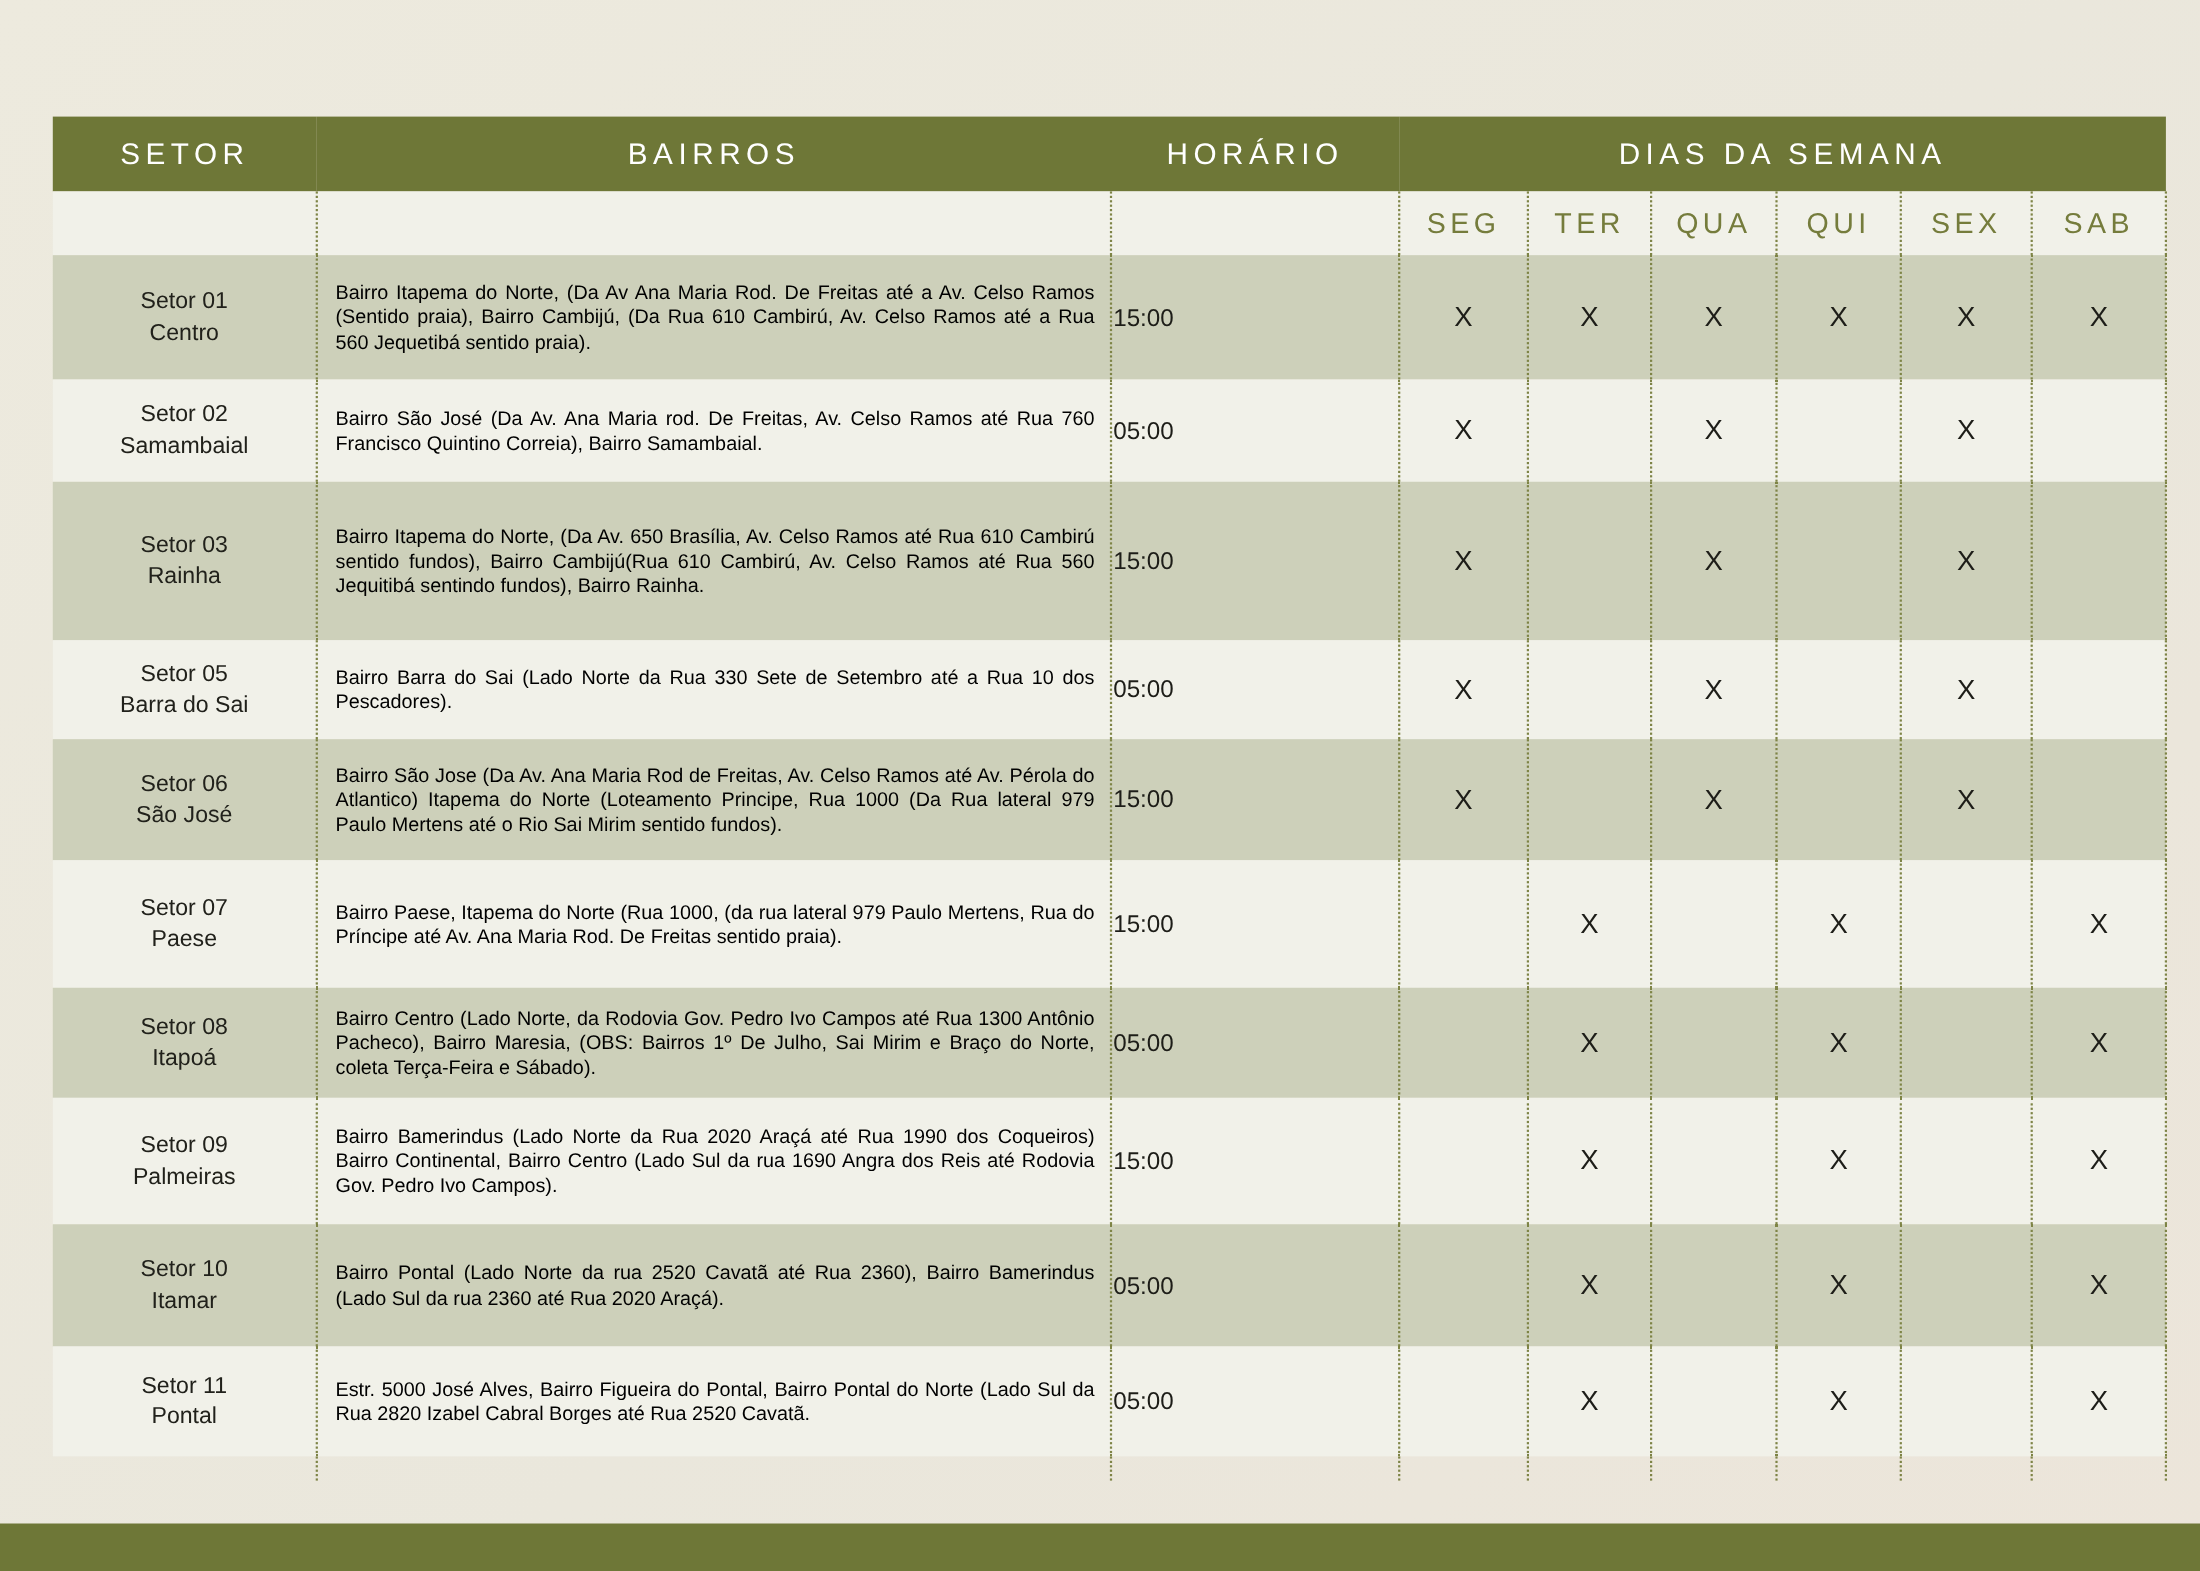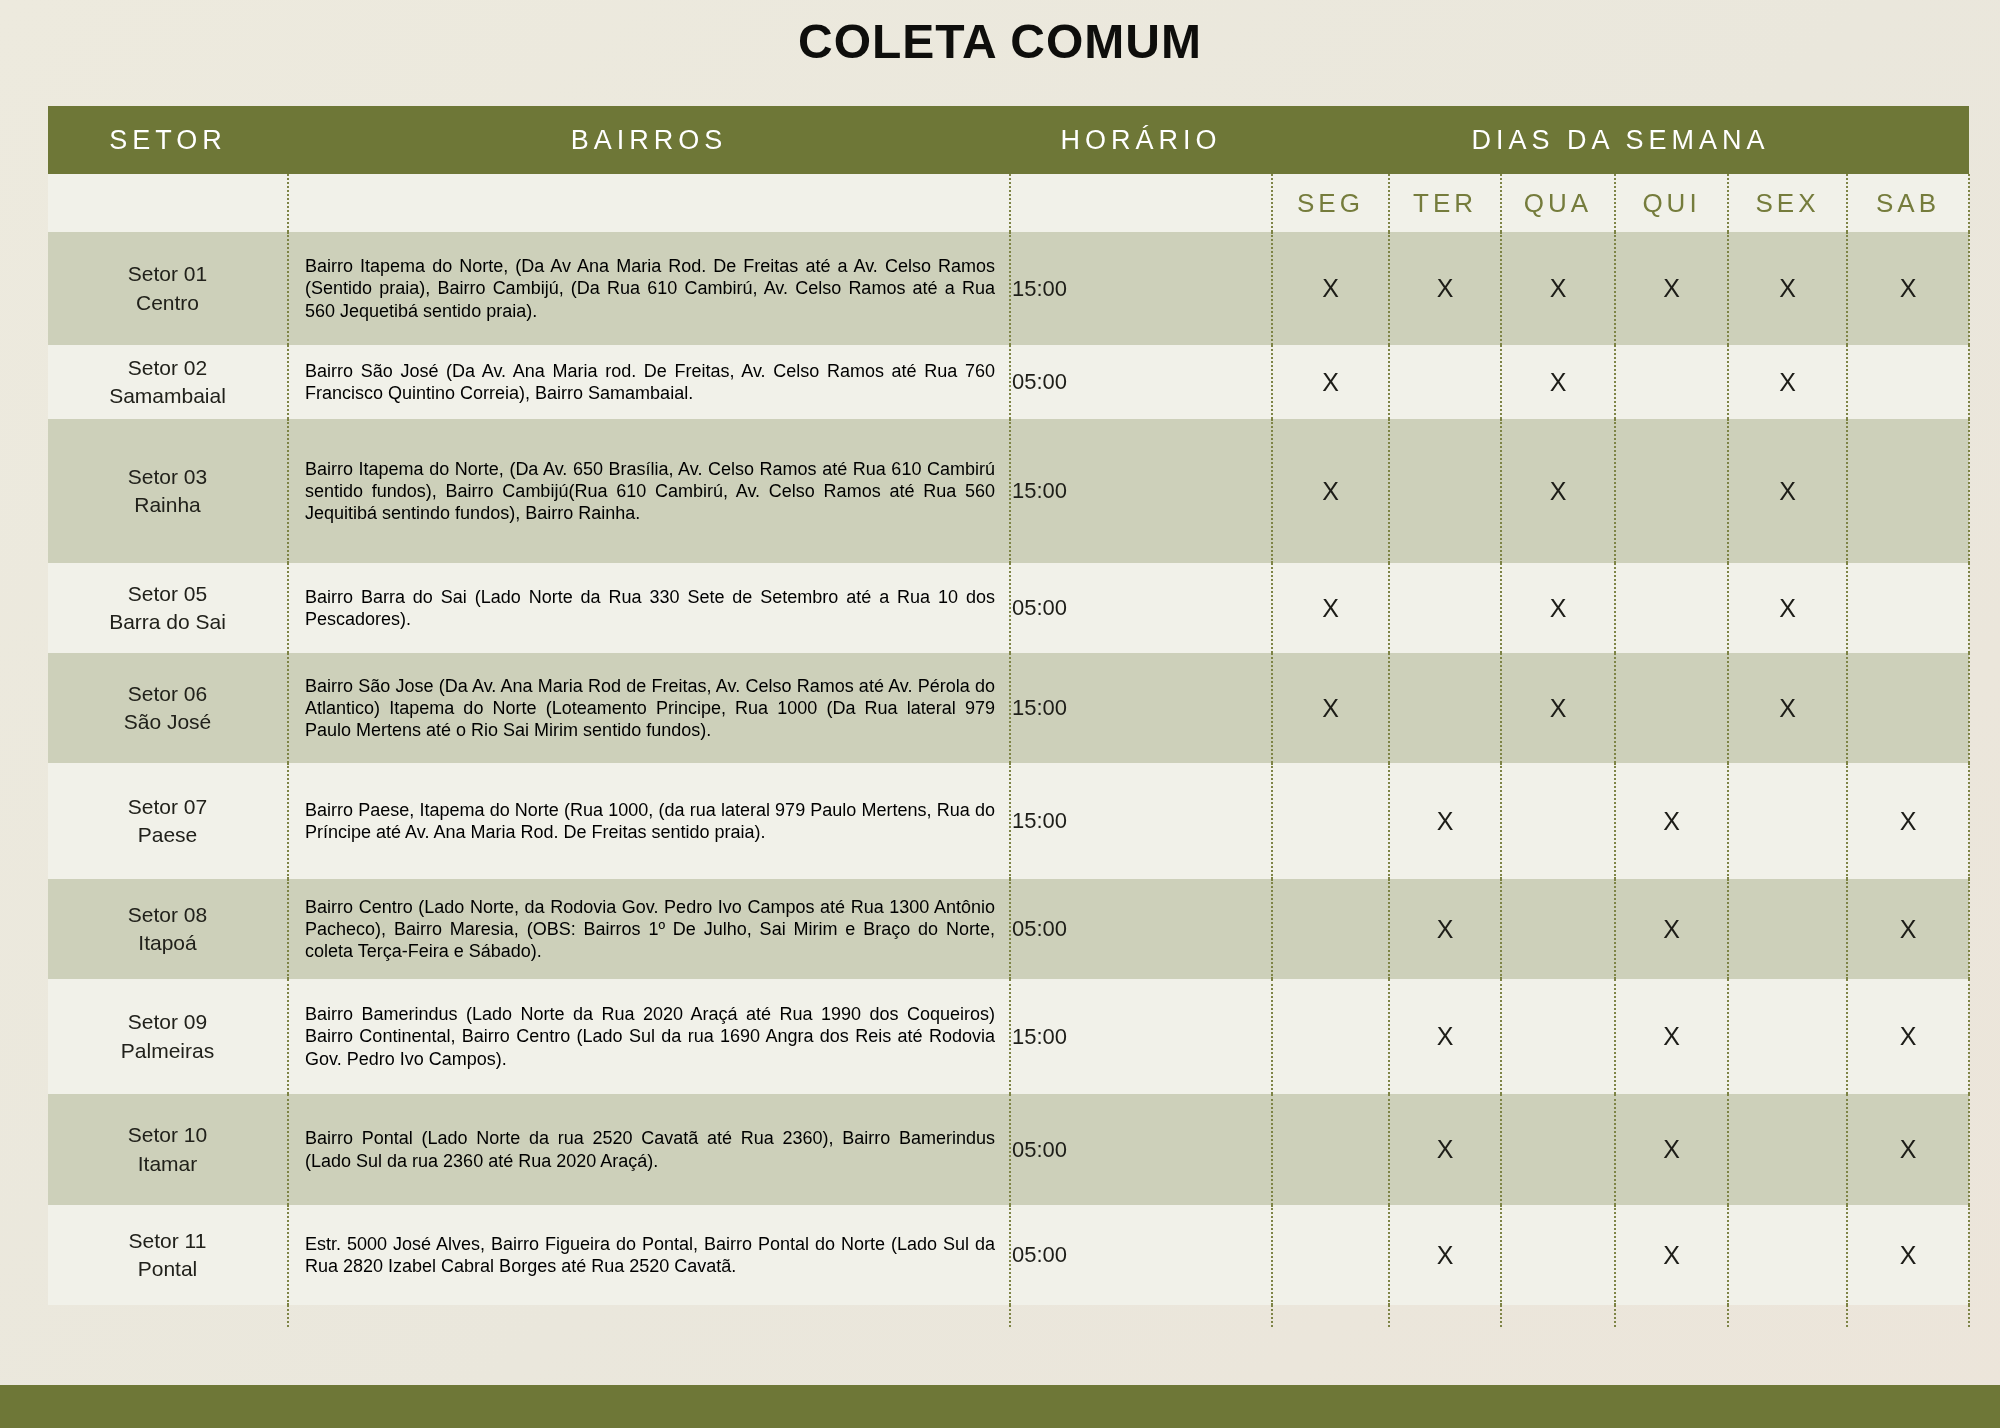--- a/index.html
+++ b/index.html
@@ -29,21 +29,21 @@
     background:#f1f1e9; color:#757c3c;
     font-weight:400; font-size:26px; letter-spacing:4px;
     height:56px; text-align:center; vertical-align:middle;
     border-right:2px dotted #7e8446;
   }
   tbody td, tfoot td { border-right:2px dotted #7e8446; vertical-align:middle; }
   tbody tr:nth-child(odd)  { background:#cdd0ba; }
   tbody tr:nth-child(even) { background:#f1f1e9; }
 
   tbody tr:nth-child(1)  { height:113px; }
-  tbody tr:nth-child(2)  { height:74px; }
+  tbody tr:nth-child(2)  { height:93px; }
   tbody tr:nth-child(3)  { height:144px; }
   tbody tr:nth-child(4)  { height:90px; }
   tbody tr:nth-child(5)  { height:110px; }
   tbody tr:nth-child(6)  { height:116px; }
   tbody tr:nth-child(7)  { height:100px; }
   tbody tr:nth-child(8)  { height:115px; }
   tbody tr:nth-child(9)  { height:111px; }
   tbody tr:nth-child(10) { height:100px;margin-top:12px; }
   tbody tr:nth-child(11) { height:98px; }
 
@@ -57,21 +57,20 @@
   .footer-bar {
     position:absolute; left:0; bottom:0;
     width:100%; height:43px;
     background:#6e7737;
   }
 </style>
 </head>
 <body>
 
 <div class="page">
-  <div class="title">COLETA COMUM</div>
 
   <div class="tablewrap">
     <table class="schedule">
       <colgroup>
         <col style="width:240px">
           <col style="width:722px">
           <col style="width:262px">
         <col style="width:117px">
           <col style="width:112px">
           <col style="width:114px">

